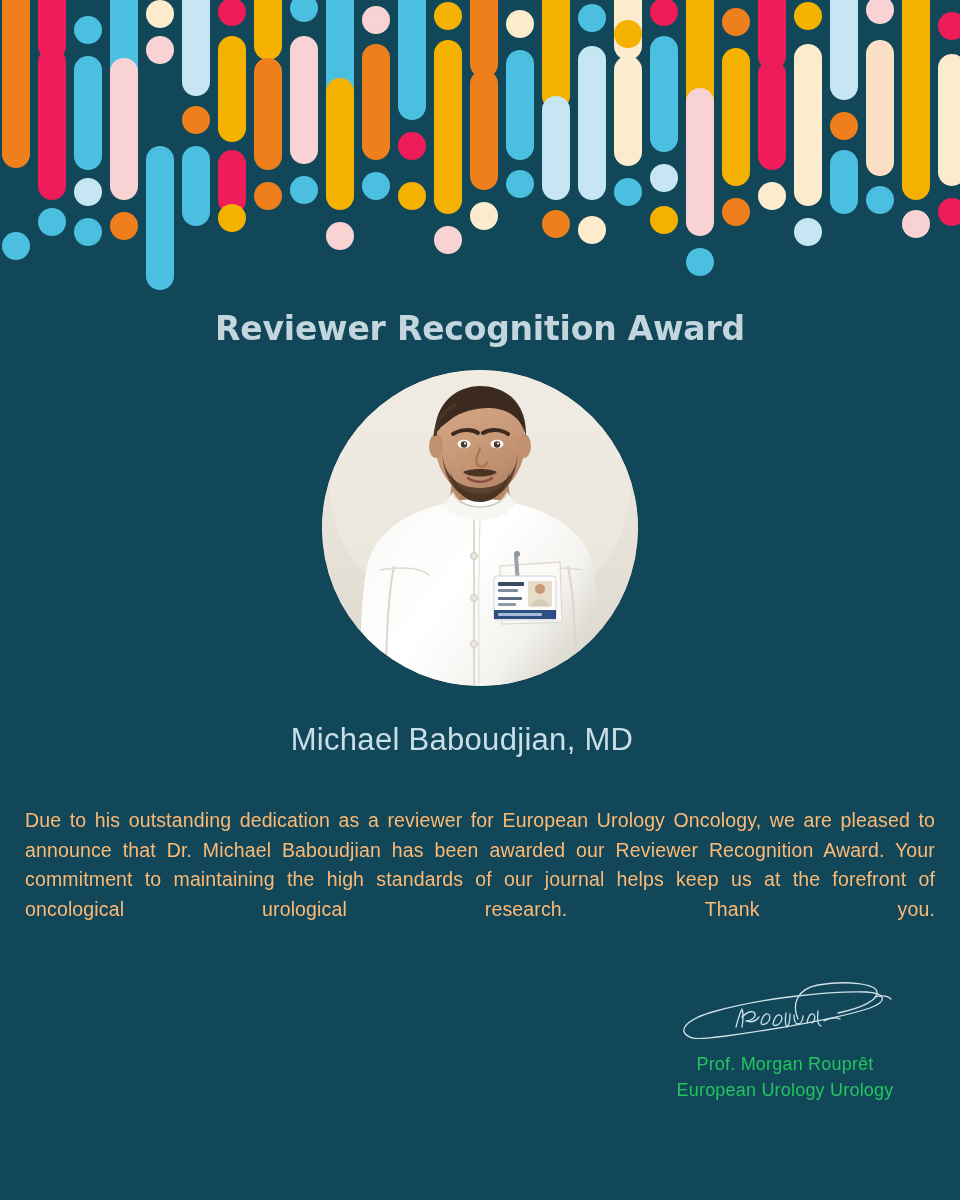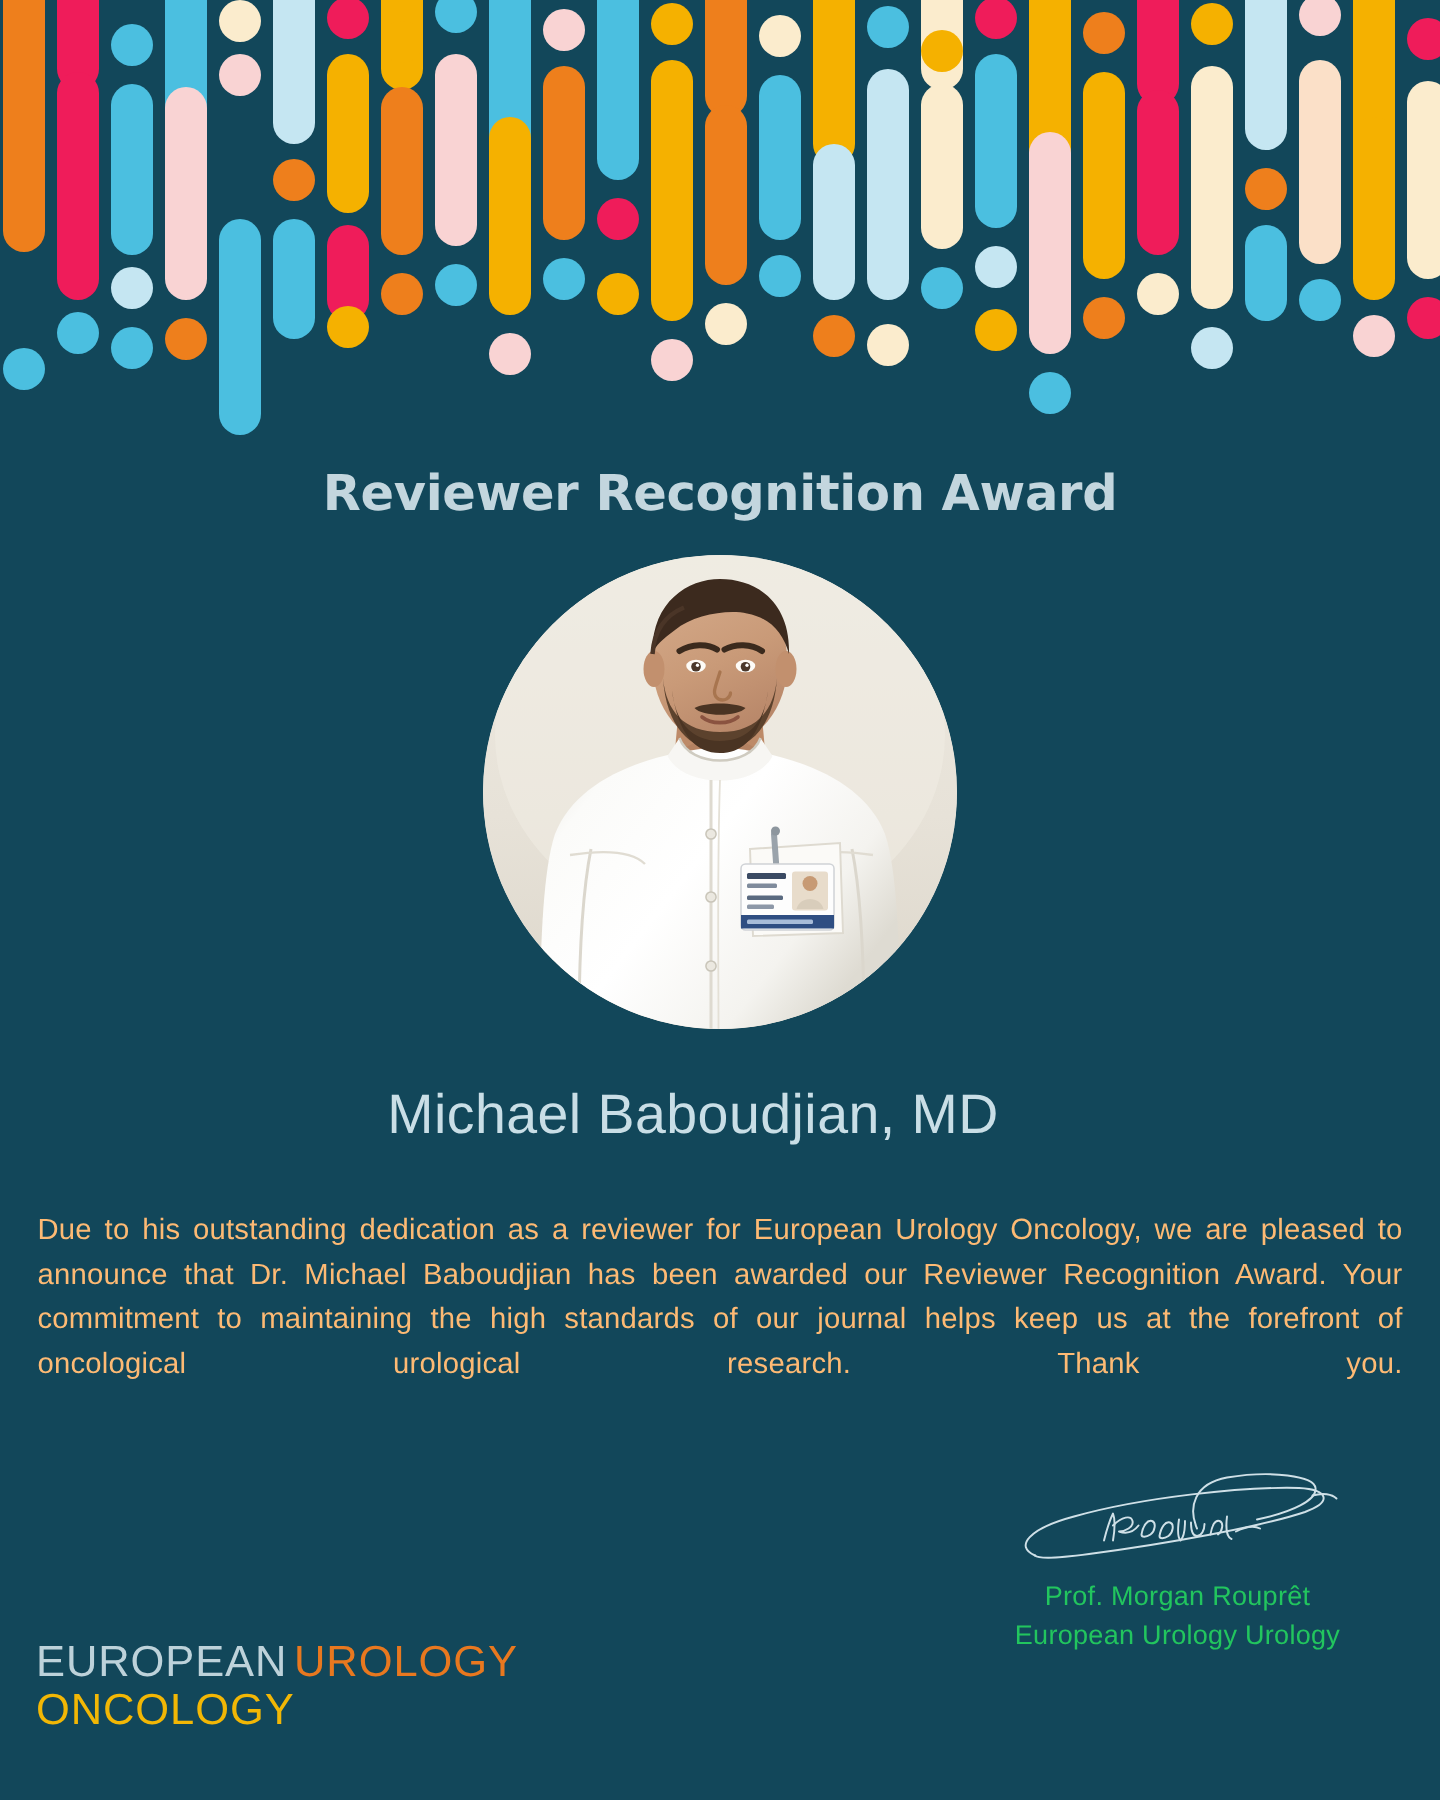--- a/index.html
+++ b/index.html
@@ -54,21 +54,21 @@
   }
   .portrait svg { display: block; }
 
   
   .awardee-name {
     position: absolute;
     left: 0;
     top: 722px;
     width: 924px;
     text-align: center;
-    font-size: 37px;
+    font-size: 31px;
     font-weight: 300;
     color: #c9dee6;
     letter-spacing: 0.3px;
   }
 
   
   .body-text {
     position: absolute;
     left: 25px;
     top: 806px;
@@ -361,23 +361,14 @@
           <path d="M154 46 C 160 43, 166 42, 170 44"></path>
 
           <path d="M205 22 C 212 20, 218 21, 221 24"></path>
         </g>
       </svg>
     </div>
     <div class="sig-line">Prof. Morgan Rouprêt</div>
     <div class="sig-line">European Urology Urology</div>
   </div>
 
-  <div class="logo">
-    <div class="logo-row">
-      <span class="logo-word logo-european">EUROPEAN</span>
-      <span class="logo-word logo-urology">UROLOGY</span>
-    </div>
-    <div class="logo-row">
-      <span class="logo-word logo-oncology">ONCOLOGY</span>
-    </div>
-  </div>
 
 </div>
 
 </body></html>

